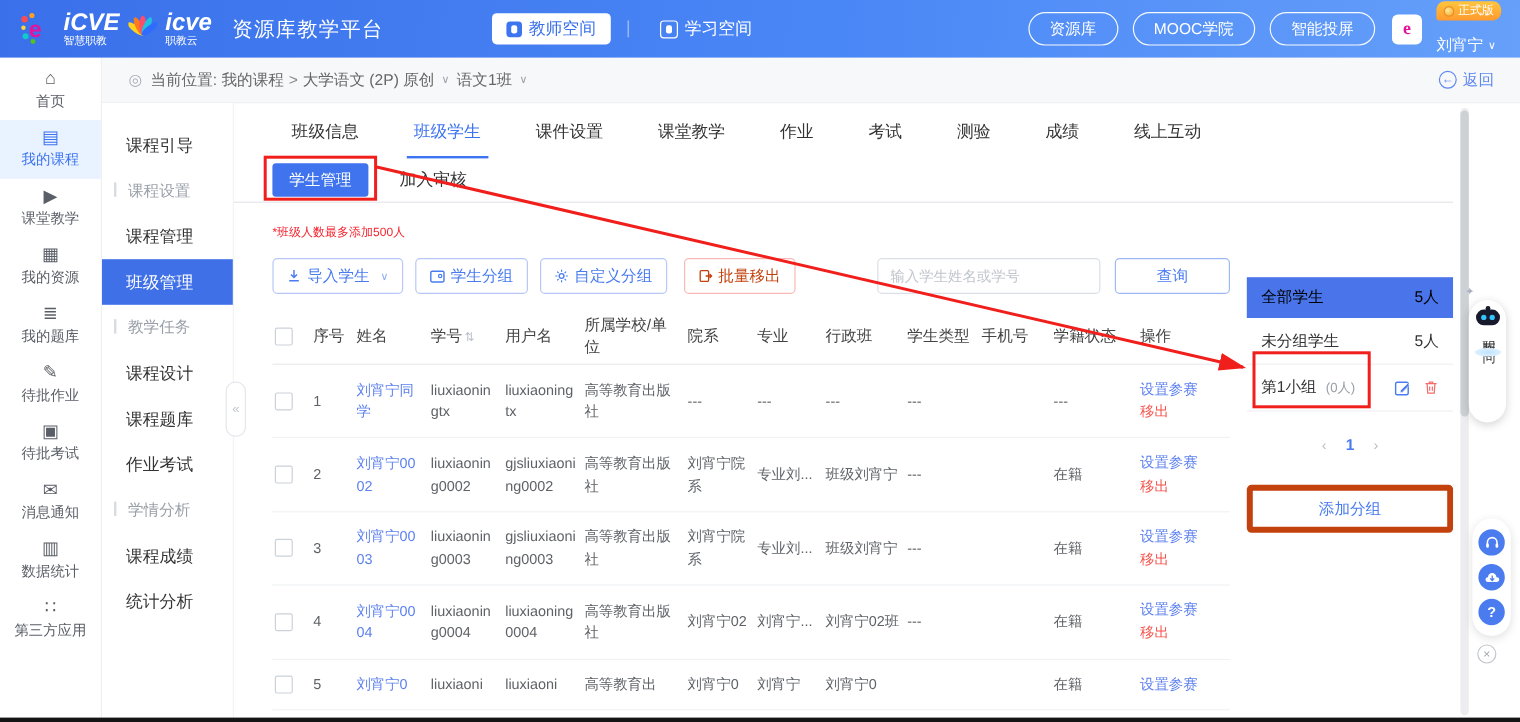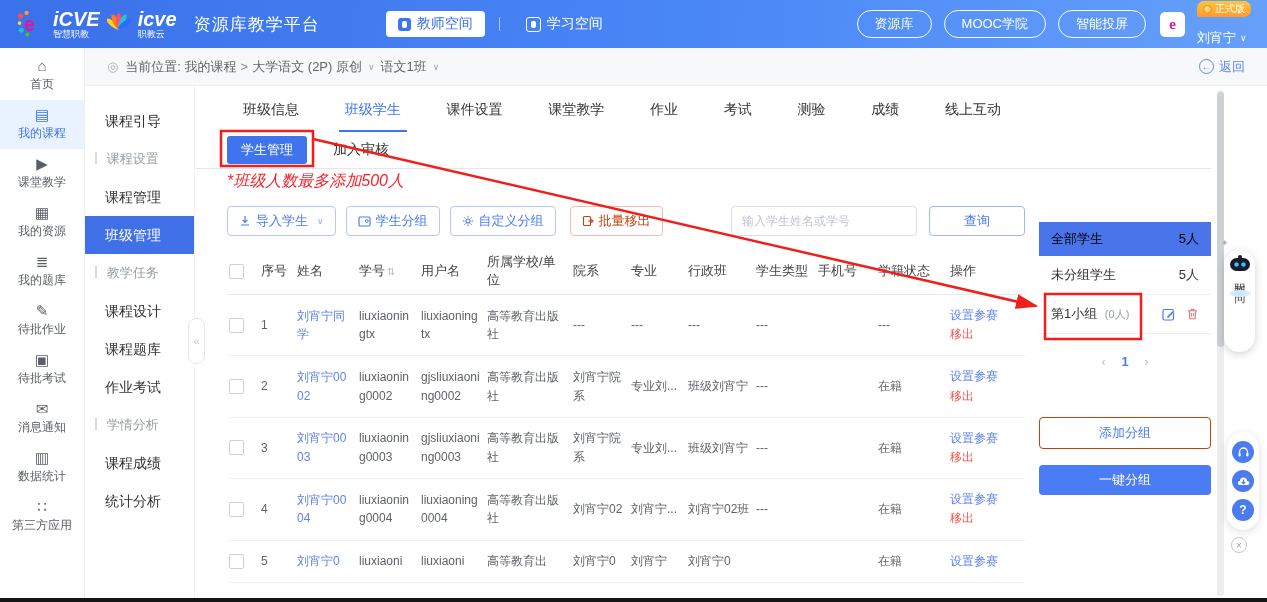--- a/index.html
+++ b/index.html
@@ -8,21 +8,21 @@
 
   
   .topbar{position:absolute;left:0;top:0;width:100%;height:48px;box-sizing:border-box;
           background:linear-gradient(96deg,#3a70ea 0%,#4a87f6 55%,#66a0fa 100%);
           display:flex;align-items:center;padding:0 16px;z-index:10;}
   .brand{display:flex;align-items:center;gap:7px;}
   .brand-txt{display:flex;flex-direction:column;color:#fff;line-height:1.05;}
   .brand-txt b{font-size:20px;font-style:italic;}
   .brand-txt span{font-size:9px;}
   .app-title{color:#fff;font-size:17px;margin-left:10px;letter-spacing:1px;}
-  .space-nav{display:flex;align-items:center;gap:14px;margin-left:66px;}
+  .space-nav{display:flex;align-items:center;gap:14px;margin-left:90px;}
   .space-tab{display:flex;align-items:center;gap:6px;color:#fff;font-size:14px;
              padding:4px 12px;border-radius:4px;cursor:pointer;}
   .space-tab.active{background:#fff;color:#3a70ea;}
   .sq{width:13px;height:13px;border-radius:3px;background:#3d74f0;position:relative;}
   .sq::after{content:"";position:absolute;left:4px;top:3px;width:5px;height:7px;background:#fff;border-radius:2px;}
   .sq.outline{background:transparent;border:1px solid #fff;}
   .sq.outline::after{background:#fff;}
   .nav-div{width:1px;height:14px;background:rgba(255,255,255,.55);}
   .top-actions{margin-left:auto;display:flex;align-items:center;gap:12px;}
   .pill{height:26px;padding:0 17px;border:1px solid rgba(255,255,255,.95);border-radius:14px;
@@ -71,21 +71,21 @@
   
   .main{position:absolute;left:195px;top:86px;width:1016px;bottom:4px;background:#fff;overflow:hidden;}
   .tabs{display:flex;justify-content:space-between;align-items:center;height:46px;width:792px;
         margin-left:30px;padding:0 16px 0 18px;box-sizing:border-box;font-size:14px;color:#333;}
   .tab{position:relative;height:46px;line-height:46px;cursor:pointer;white-space:nowrap;}
   .tab.active{color:#3d74f0;}
   .tab.active::after{content:"";position:absolute;left:-6px;right:-6px;bottom:0;height:2px;background:#3d74f0;}
   .subtab-row{border-bottom:1px solid #e4e6ea;padding-left:32px;height:36px;display:flex;align-items:center;gap:26px;}
   .primary-subtab{background:#3f74ee;color:#fff;font-size:13px;padding:5px 14px;border-radius:3px;cursor:pointer;}
   .secondary-subtab{font-size:14px;color:#333;cursor:pointer;}
-  .notice{color:#f5222d;font-size:16px;margin:2px 0 0 32px;font-style:italic;}
+  .notice{color:#f5222d;font-size:10px;margin:18px 0 0 32px;}
 
   .content-row{display:flex;margin:14px 0 0 32px;}
   .left-col{width:798px;}
   .toolbar{display:flex;align-items:center;gap:10px;}
   .btn{height:30px;display:inline-flex;align-items:center;gap:5px;padding:0 11px;border:1px solid #b7c8f8;
        border-radius:4px;background:#fff;color:#4a7cf0;font-size:13px;cursor:pointer;box-sizing:border-box;}
   .btn svg{flex:none;}
   .btn.danger{border-color:#f7b9b4;color:#c2410c;margin-left:4px;}
   .btn .caret{font-size:9px;color:#8ea9f5;margin-left:4px;}
   .search-box{margin-left:auto;display:flex;gap:12px;align-items:center;}
@@ -113,21 +113,21 @@
   .gp-head{background:#4a74ea;color:#000000;height:34px;display:flex;align-items:center;
            justify-content:space-between;padding:0 12px;}
   .gp-row{height:38px;display:flex;align-items:center;justify-content:space-between;
           padding:0 12px;border-bottom:1px solid #f0f1f3;color:#333;}
   .gp-row .cnt-dim{color:#9aa0a8;font-size:11px;margin-left:4px;}
   .gp-ics{display:flex;gap:10px;align-items:center;}
   .gp-ics svg{cursor:pointer;}
   .pager{display:flex;justify-content:center;align-items:center;gap:16px;margin-top:20px;
          color:#b8bcc4;font-size:12px;}
   .page-cur{color:#4a7cf0;font-weight:bold;font-size:13px;cursor:pointer;}
-  .gp-add{margin-top:48px;height:30px;border:1px solid #c2410c;border-radius:4px;background:#fff;
+  .gp-add{margin-top:26px;height:30px;border:5px solid #c2410c;border-radius:4px;background:#fff;
           color:#4a7cf0;font-size:13px;display:flex;align-items:center;justify-content:center;cursor:pointer;}
   .gp-auto{margin-top:16px;height:30px;border-radius:4px;background:#4a7cf5;color:#fff;font-size:13px;
            display:flex;align-items:center;justify-content:center;cursor:pointer;}
 
   
   .scrollbar{position:absolute;left:1217px;top:90px;width:7px;height:506px;background:#ededf0;border-radius:4px;z-index:30;}
   .thumb{position:absolute;left:0;top:2px;width:7px;height:255px;background:#cdd0d5;border-radius:4px;cursor:pointer;}
   .sparkle{position:absolute;left:1221px;top:238px;color:#a9b2bd;font-size:9px;z-index:41;}
   .assist{position:absolute;left:1224px;top:250px;width:31px;height:102px;background:#fff;border-radius:16px;
           box-shadow:0 2px 8px rgba(0,0,0,.18);display:flex;flex-direction:column;align-items:center;
@@ -609,21 +609,20 @@
                 </svg>
               </span>
             </div>
           </div>
         <div class="pager">
           <span>‹</span>
           <span class="page-cur">1</span>
           <span>›</span>
         </div>
         <div class="gp-add">添加分组</div>
-        <div class="gp-auto">一键分组</div>
       </div>
     </div>
   </main>
 
   <div class="scrollbar">
     <div class="thumb"></div>
   </div>
 
   <span class="sparkle">✦</span>
   <div class="assist">

